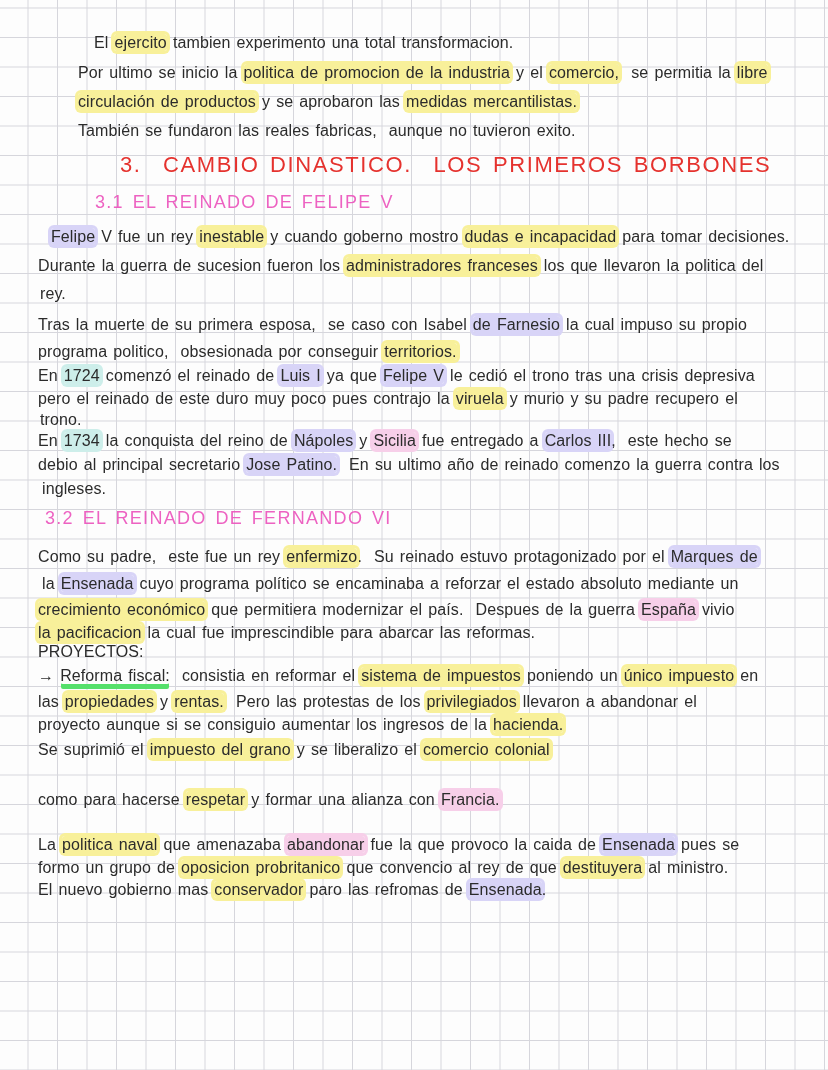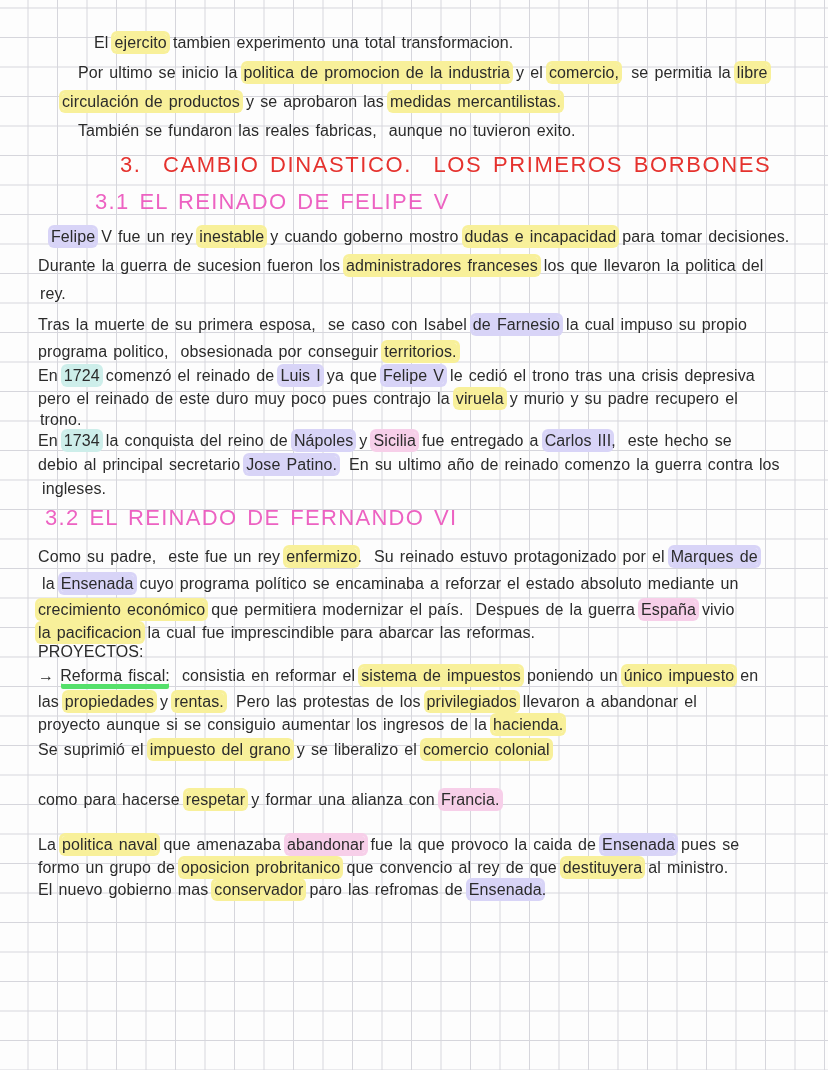--- a/index.html
+++ b/index.html
@@ -26,40 +26,40 @@
     letter-spacing:0.1px;
   }
   .line.h1{
     font-size:22px;
     color:#e5322e;
     letter-spacing:1.6px;
     word-spacing:3px;
     margin-left:45px;
   }
   .line.h2{
-    font-size:22px;
+    font-size:18px;
     color:#ec55bd;
     letter-spacing:1.3px;
     word-spacing:2.5px;
     opacity:.92;
   }
   .line span{border-radius:3px;}
   .hl-yellow{background:#f8f09a;box-shadow:0 0 0 3px #f8f09a;}
   .hl-lavender{background:#d8d4f7;box-shadow:0 0 0 3px #d8d4f7;}
   .hl-cyan{background:#cdeeea;box-shadow:0 0 0 3px #cdeeea;}
   .hl-pink{background:#f7cfe9;box-shadow:0 0 0 3px #f7cfe9;}
   .hl-green{background:transparent;box-shadow:0 6px 0 -1px #55e06b;border-radius:0;}
 </style>
 </head>
 <body>
 
 <div class="page">
     <div class="line body" style="left: 94px; top: 32px;"><span>El </span><span class="hl-yellow">ejercito</span><span> tambien experimento una total transformacion.</span></div>
     <div class="line body" style="left: 78px; top: 62px;"><span>Por ultimo se inicio la </span><span class="hl-yellow">politica de promocion de la industria</span><span> y el </span><span class="hl-yellow">comercio,</span><span>  se permitia la </span><span class="hl-yellow">libre</span></div>
-    <div class="line body" style="left: 62px; top: 91px;"><span class="hl-yellow">circulación de productos</span><span> y se aprobaron las </span><span class="hl-yellow">medidas mercantilistas.</span></div>
+    <div class="line body" style="left: 78px; top: 91px;"><span class="hl-yellow">circulación de productos</span><span> y se aprobaron las </span><span class="hl-yellow">medidas mercantilistas.</span></div>
     <div class="line body" style="left: 78px; top: 120px;"><span>También se fundaron las reales fabricas,  aunque no tuvieron exito.</span></div>
     <div class="line h1" style="left: 75px; top: 154px;"><span>3.  CAMBIO DINASTICO.  LOS PRIMEROS BORBONES</span></div>
     <div class="line h2" style="left: 95px; top: 191px;"><span>3.1 EL REINADO DE FELIPE V</span></div>
     <div class="line body" style="left: 38px; top: 226px; margin-left: 13px;"><span class="hl-lavender">Felipe</span><span> V fue un rey </span><span class="hl-yellow">inestable</span><span> y cuando goberno mostro </span><span class="hl-yellow">dudas e incapacidad</span><span> para tomar decisiones.</span></div>
     <div class="line body" style="left: 38px; top: 255px;"><span>Durante la guerra de sucesion fueron los </span><span class="hl-yellow">administradores franceses</span><span> los que llevaron la politica del</span></div>
     <div class="line body" style="left: 40px; top: 283px;"><span>rey.</span></div>
     <div class="line body" style="left: 38px; top: 314px;"><span>Tras la muerte de su primera esposa,  se caso con Isabel </span><span class="hl-lavender">de Farnesio</span><span> la cual impuso su propio</span></div>
     <div class="line body" style="left: 38px; top: 341px;"><span>programa politico,  obsesionada por conseguir </span><span class="hl-yellow">territorios.</span></div>
     <div class="line body" style="left: 38px; top: 365px;"><span>En </span><span class="hl-cyan">1724</span><span> comenzó el reinado de </span><span class="hl-lavender">Luis I</span><span> ya que </span><span class="hl-lavender">Felipe V</span><span> le cedió el trono tras una crisis depresiva</span></div>
     <div class="line body" style="left: 38px; top: 388px;"><span>pero el reinado de este duro muy poco pues contrajo la </span><span class="hl-yellow">viruela</span><span> y murio y su padre recupero el</span></div>

